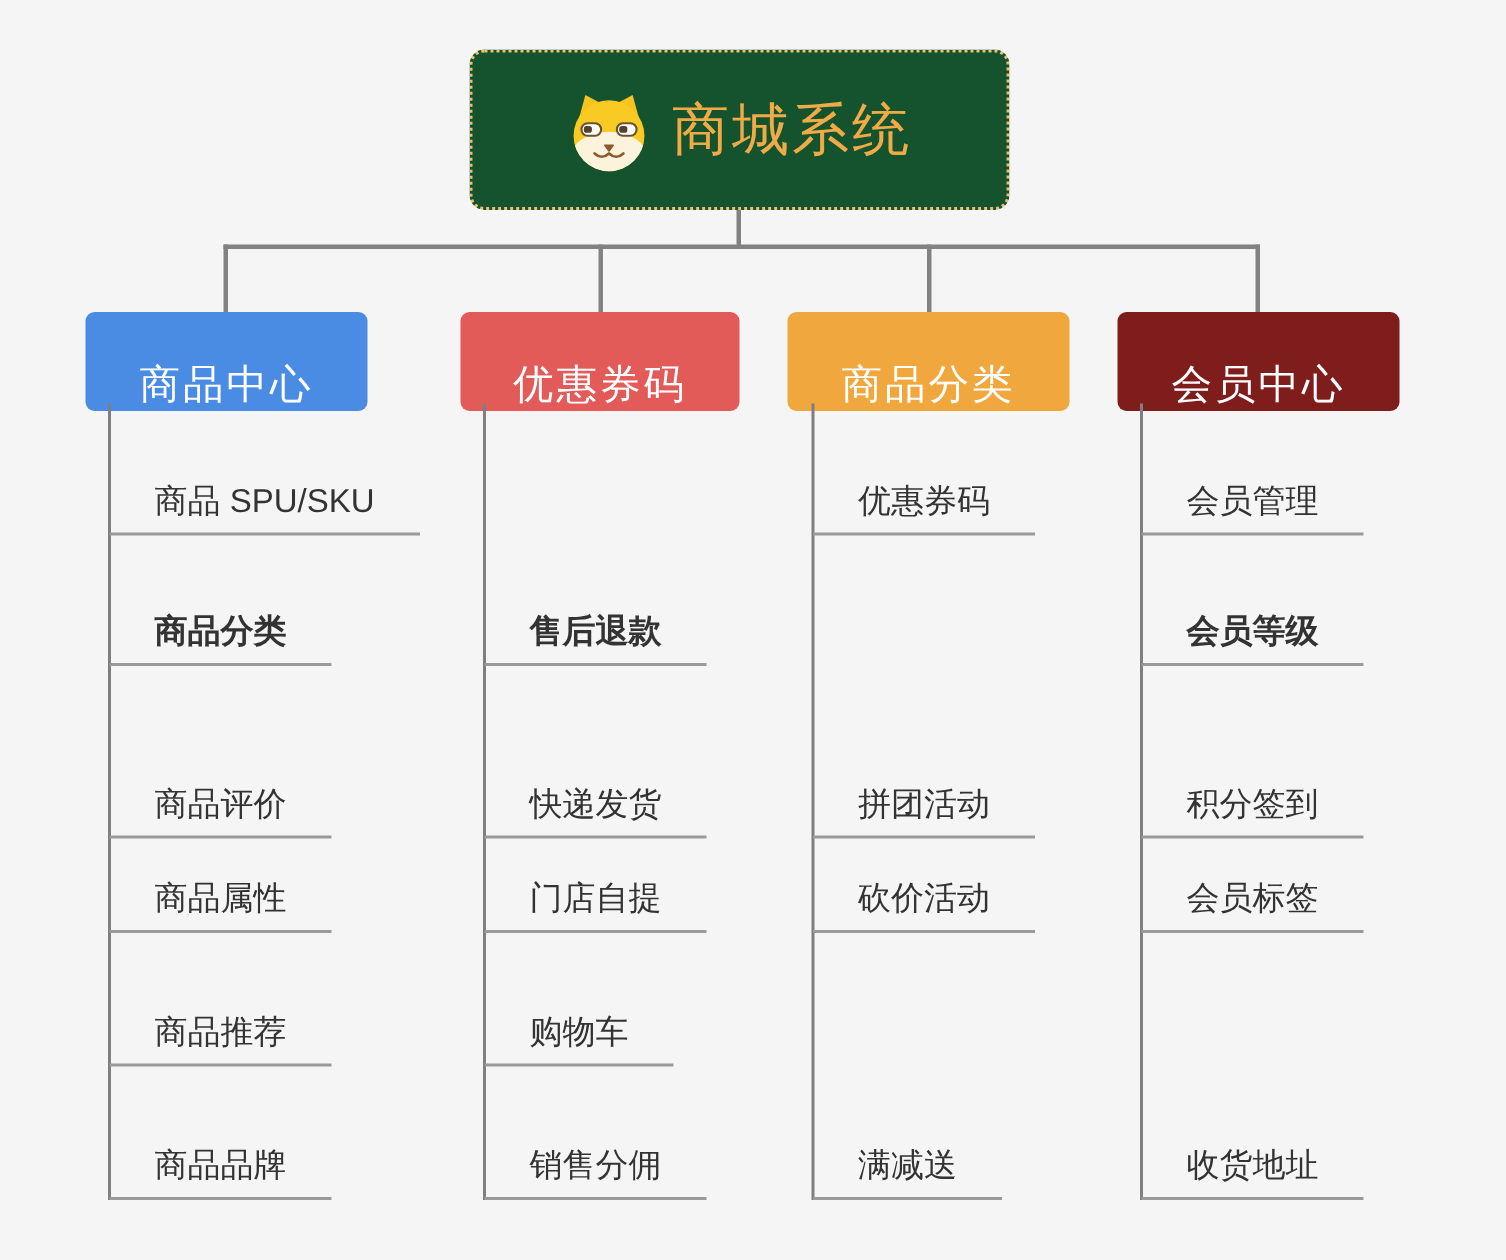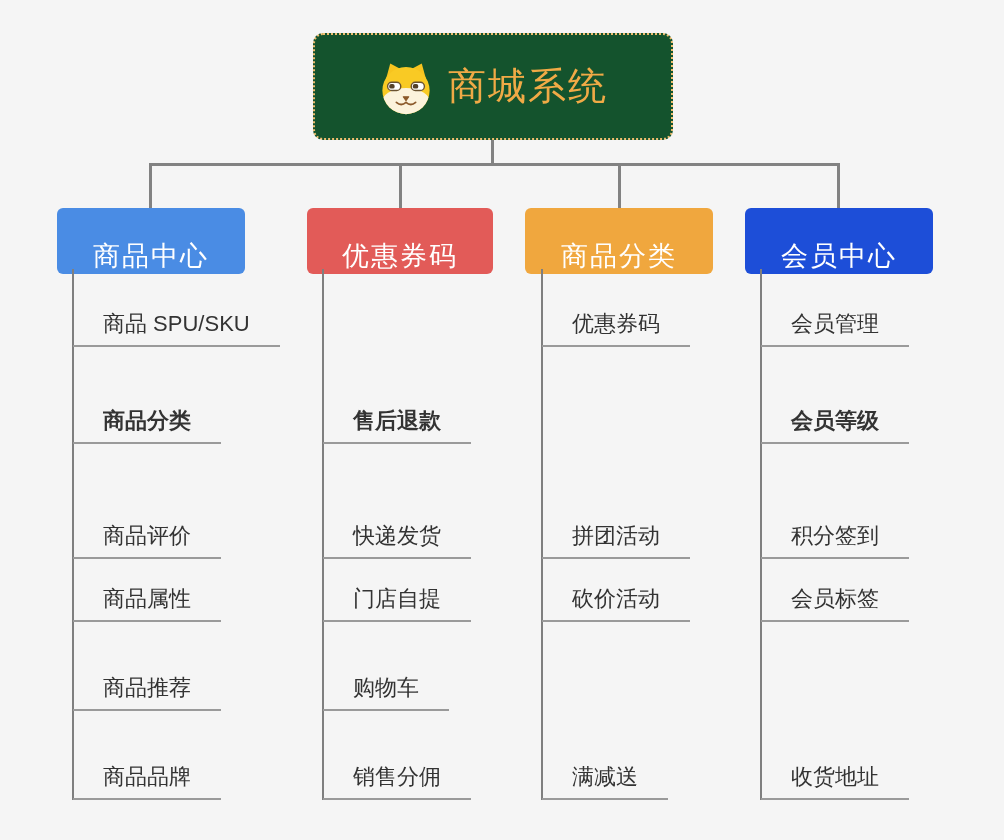--- a/index.html
+++ b/index.html
@@ -46,21 +46,21 @@
   
   .leaf{
     position:absolute;
     font-size:22px;line-height:28px;color:#333333;
     padding:0 30px 7px 30px;
     border-bottom:2px solid #9a9a9a;
     white-space:nowrap;
     cursor:pointer;
   }
   .c0{left:73px;} .c1{left:323px;} .c2{left:542px;} .c3{left:761px;}
-  .r0{top:310px;} .r1{top:407px;font-weight:bold;} .r2{top:496px;margin-top:26px;} .r3{top:585px;} .r4{top:674px;} .r5{top:763px;}
+  .r0{top:320px;} .r1{top:407px;font-weight:bold;} .r2{top:496px;margin-top:26px;} .r3{top:585px;} .r4{top:674px;} .r5{top:763px;}
 </style>
 </head>
 <body>
 
 <div class="canvas" style="background: rgb(245, 245, 245);">
 
   <div class="conn conn-root-v"></div>
   <div class="conn conn-h"></div>
   <div class="conn conn-drop drop0"></div>
   <div class="conn conn-drop drop1"></div>
@@ -88,21 +88,21 @@
 
   <div class="branch-box bb0" style="background: rgb(74, 140, 228);">
     <span>商品中心</span>
   </div>
   <div class="branch-box bb1" style="background: rgb(226, 91, 88);">
     <span>优惠券码</span>
   </div>
   <div class="branch-box bb2" style="background: rgb(240, 167, 62);">
     <span>商品分类</span>
   </div>
-  <div class="branch-box bb3" style="background: #1d4ed8;">
+  <div class="branch-box bb3" style="background: #7f1d1d;">
     <span>会员中心</span>
   </div>
 
   <div class="trunk tk0"></div>
   <div class="trunk tk1"></div>
   <div class="trunk tk2"></div>
   <div class="trunk tk3"></div>
 
   <div class="leaf c0 r0">商品 SPU/SKU</div>
   <div class="leaf c0 r1">商品分类</div>

